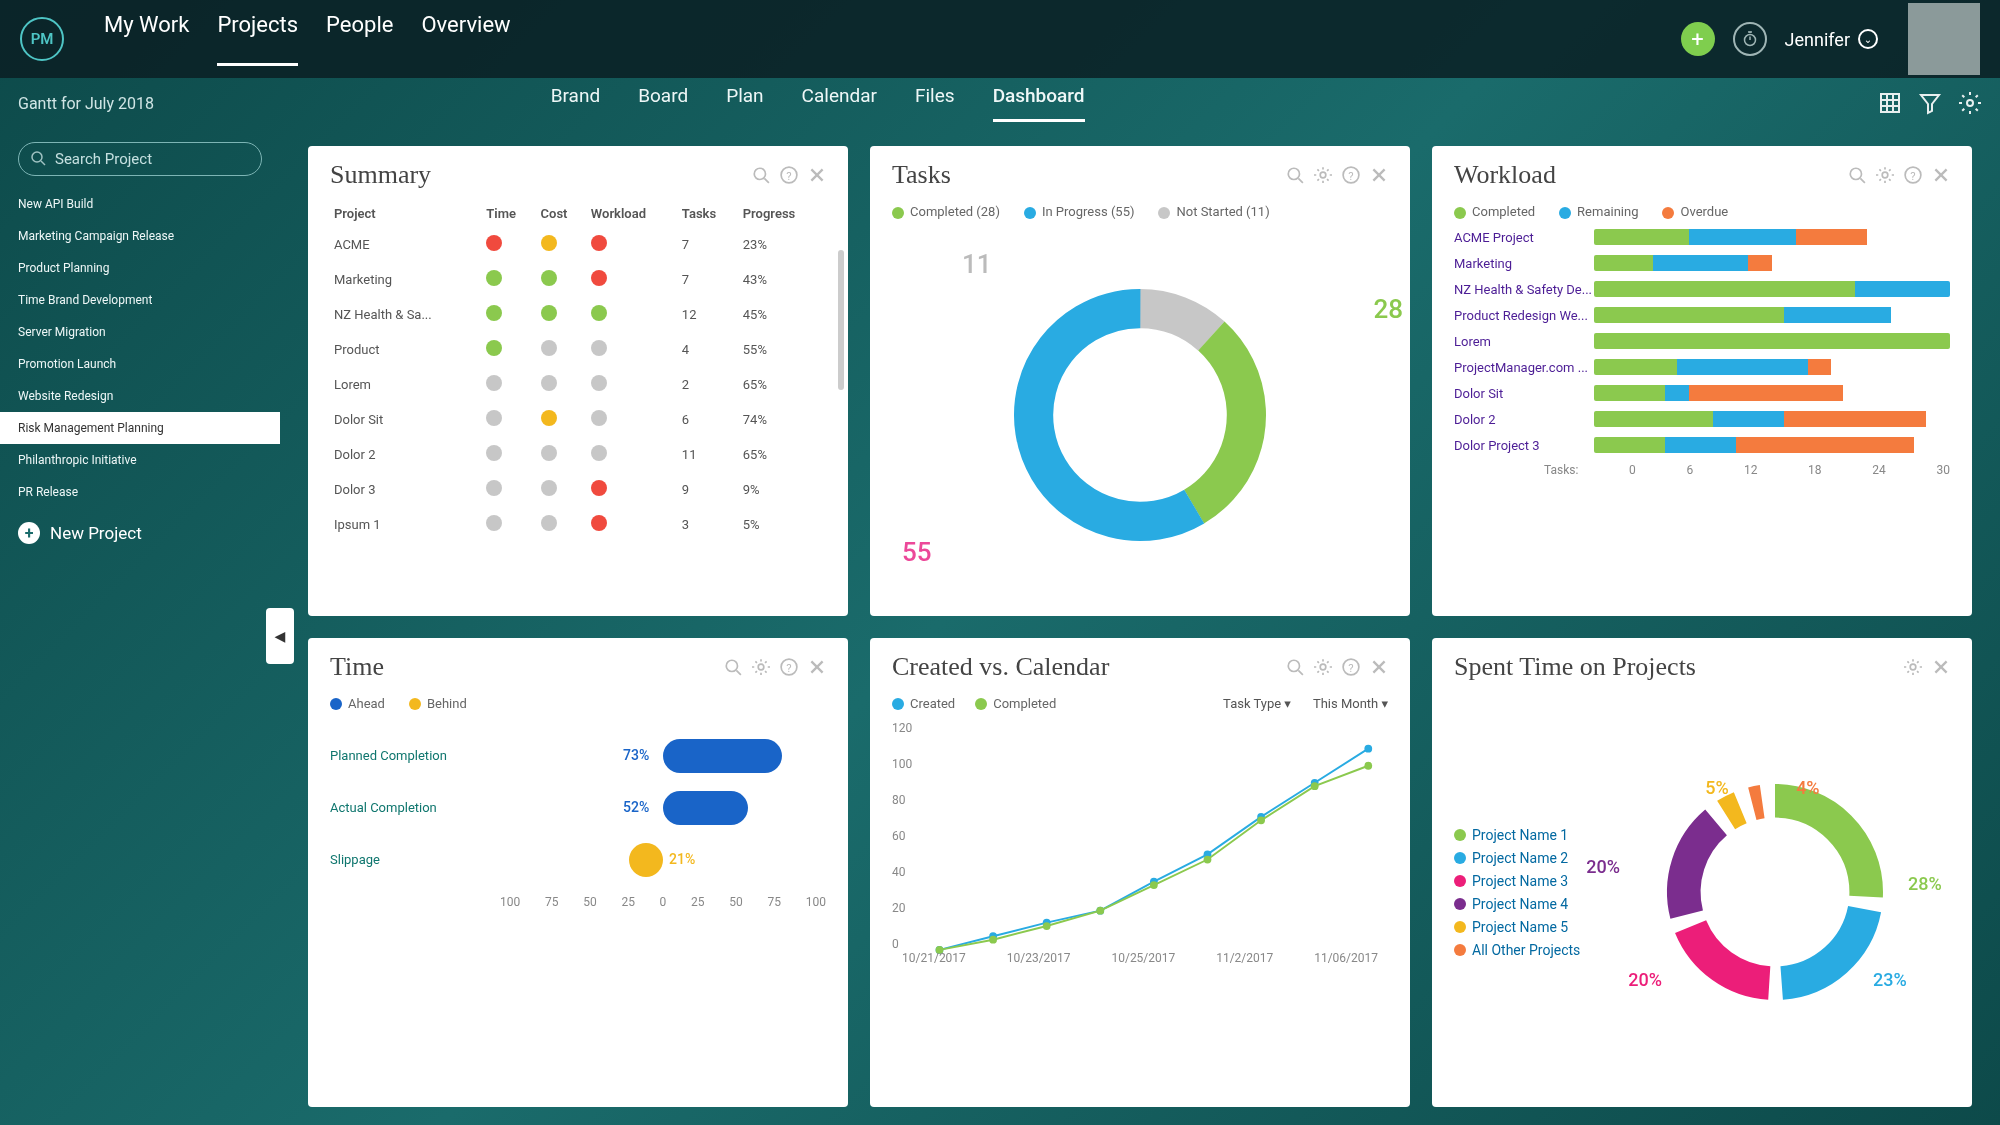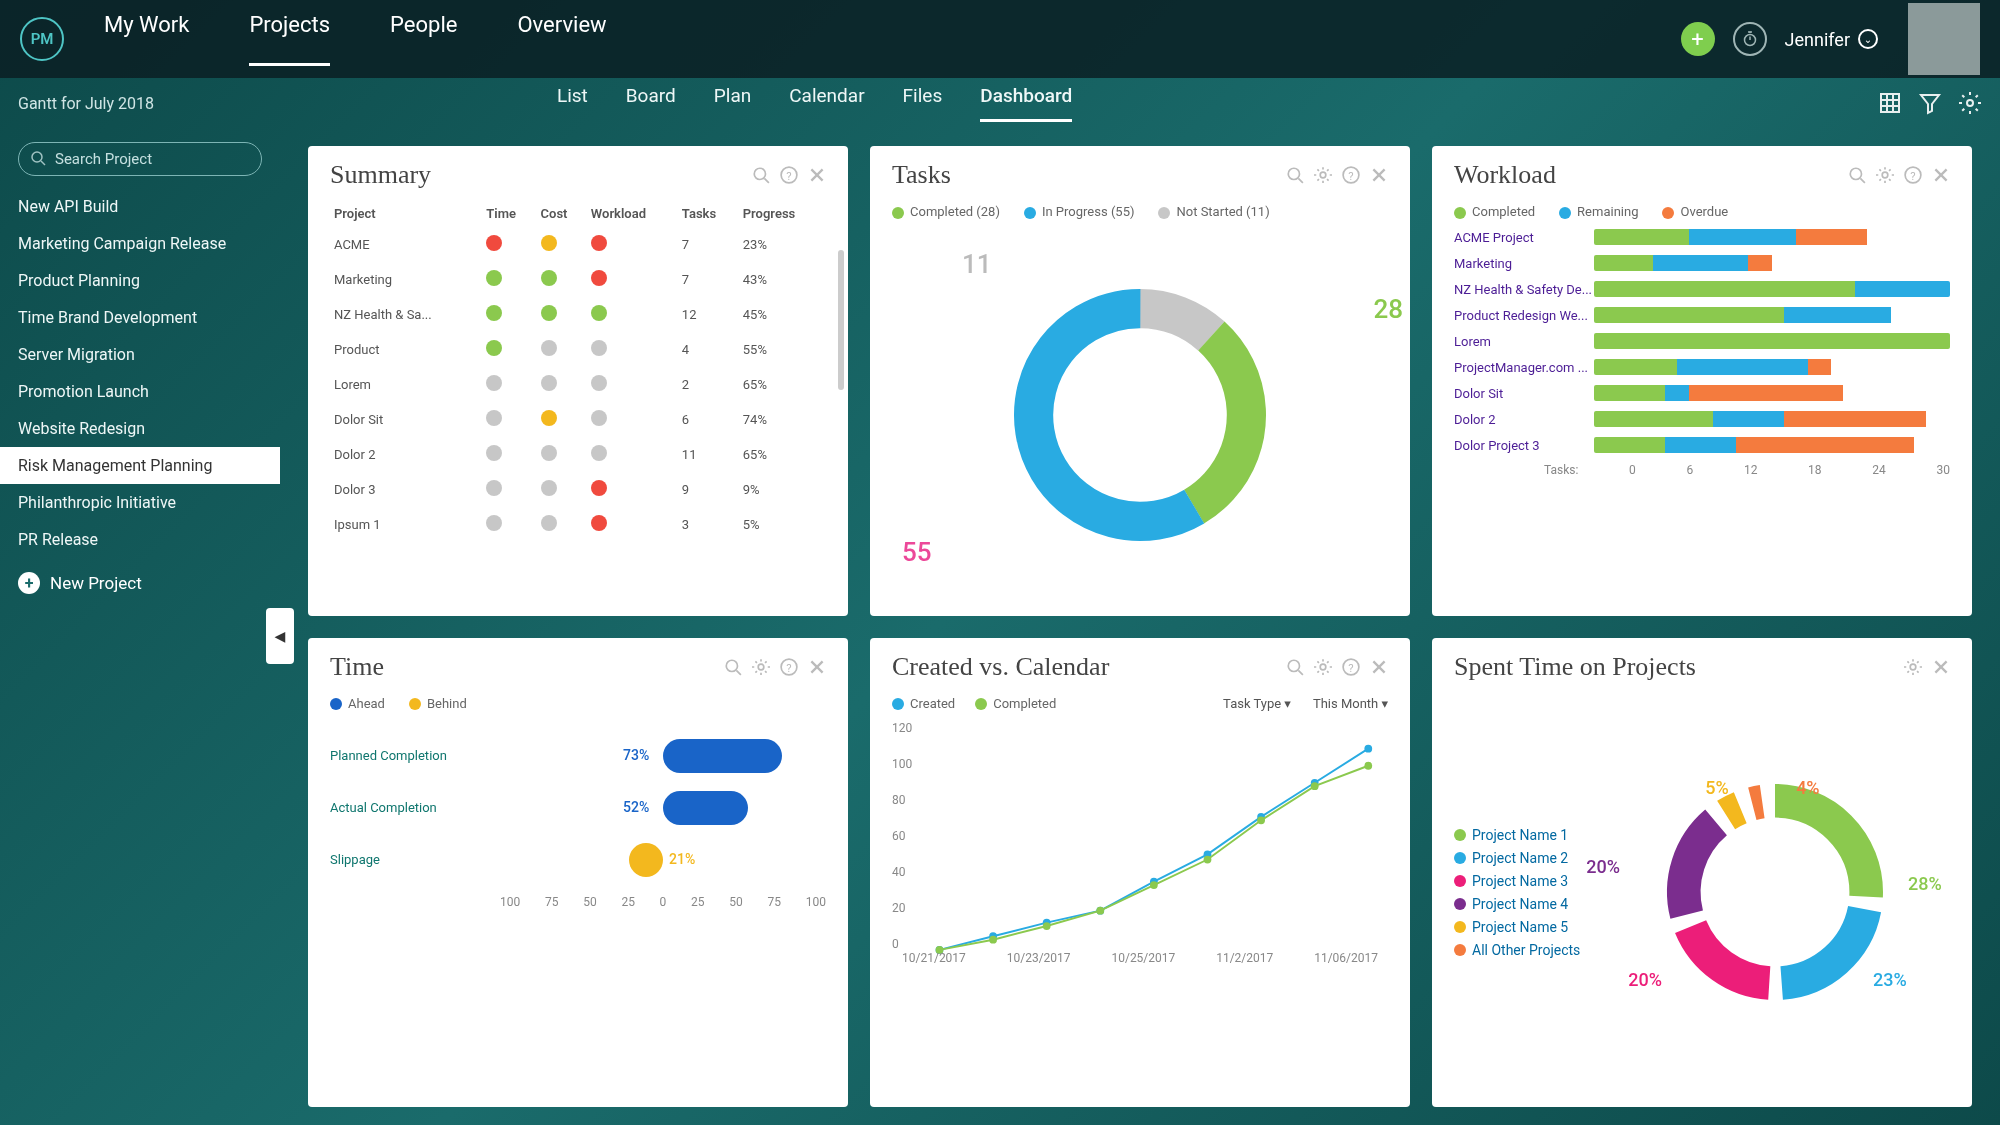--- a/index.html
+++ b/index.html
@@ -1,19 +1,19 @@
 <!DOCTYPE html>
 <html><head>
 <meta charset="utf-8">
 <style>
 *{margin:0;padding:0;box-sizing:border-box;font-family:-apple-system,BlinkMacSystemFont,"Segoe UI",Roboto,sans-serif}
 body{background:linear-gradient(135deg,#0d4a4a 0%,#1a6b6b 50%,#0d4a4a 100%);width:2000px;height:1125px;overflow:hidden;color:#fff}
 .header{height:78px;background:rgba(10,30,35,0.85);display:flex;align-items:center;padding:0 20px}
 .logo{width:44px;height:44px;border:2px solid #4ec5c5;border-radius:50%;display:flex;align-items:center;justify-content:center;font-weight:600;color:#4ec5c5;font-size:15px;margin-right:40px}
-.main-nav{display:flex;gap:60px;flex:1}
+.main-nav{display:flex;gap:28px;flex:1}
 .main-nav a{color:#fff;text-decoration:none;font-size:22px;font-weight:400;padding-bottom:26px;cursor:pointer}
 .main-nav a.active{border-bottom:3px solid #fff}
 .header-right{display:flex;align-items:center;gap:18px}
 .add-btn{width:34px;height:34px;background:#7fce4e;border-radius:50%;display:flex;align-items:center;justify-content:center;font-size:22px;color:#fff;cursor:pointer}
 .timer-btn{width:34px;height:34px;border:2px solid #9fb5b5;border-radius:50%;display:flex;align-items:center;justify-content:center;cursor:pointer}
 .user{display:flex;align-items:center;gap:8px;font-size:18px;cursor:pointer}
 .chev{width:20px;height:20px;border:2px solid #fff;border-radius:50%;display:flex;align-items:center;justify-content:center;font-size:10px}
 .avatar{width:72px;height:72px;background:#8b9a9a;margin-left:12px}
 .subheader{height:50px;display:flex;align-items:center;padding:0 18px}
 .breadcrumb{font-size:16px;color:#d0e5e5;flex-shrink:0}
@@ -23,21 +23,21 @@
 .toolbar-icons{display:flex;gap:16px;margin-left:auto}
 .ticon{width:24px;height:24px;cursor:pointer;opacity:0.9}
 .body{display:flex;height:calc(1125px - 128px)}
 .sidebar{width:280px;padding:14px 0;position:relative}
 .search-wrap{padding:0 18px 12px}
 .search{width:100%;height:34px;background:transparent;border:1.5px solid #7db5b5;border-radius:17px;padding:0 14px 0 36px;color:#fff;font-size:15px}
 .search::placeholder{color:#c5e0e0}
 .search-wrap{position:relative}
 .search-icon{position:absolute;left:30px;top:8px;width:16px;height:16px;opacity:0.8}
 .proj-list{list-style:none}
-.proj-list li{padding:9px 18px;font-size:16px;color:#eef7f7;cursor:pointer}
+.proj-list li{padding:9px 18px;font-size:12px;color:#eef7f7;cursor:pointer}
 .proj-list li.sel{background:#fff;color:#333}
 .new-proj{display:flex;align-items:center;gap:10px;padding:14px 18px;font-size:17px;cursor:pointer}
 .plus-circle{width:22px;height:22px;background:#fff;border-radius:50%;color:#1a6b6b;display:flex;align-items:center;justify-content:center;font-size:16px;font-weight:bold}
 .collapse-handle{position:absolute;right:-14px;top:480px;width:28px;height:56px;background:#fff;border-radius:4px;display:flex;align-items:center;justify-content:center;color:#333;cursor:pointer;font-size:14px}
 .content{flex:1;padding:18px 28px;display:grid;grid-template-columns:repeat(3,1fr);grid-template-rows:1fr 1fr;gap:22px;overflow:hidden}
 .card{background:#fff;border-radius:4px;color:#333;display:flex;flex-direction:column;overflow:hidden;position:relative}
 .card-hd{display:flex;align-items:center;padding:14px 22px 10px;gap:10px}
 .card-title{font-family:Georgia,serif;font-size:26px;font-weight:400;color:#444;flex:1}
 .card-icons{display:flex;gap:10px;color:#bbb}
 .cicon{width:18px;height:18px;cursor:pointer}
@@ -102,21 +102,21 @@
       <span>Jennifer</span>
       <span class="chev">⌄</span>
     </div>
     <div class="avatar"></div>
   </div>
 </div>
 
 <div class="subheader">
   <div class="breadcrumb">Gantt for July 2018</div>
   <div class="view-tabs" id="view-tabs">
-      <a>List</a>
+      <a>Brand</a>
       <a>Board</a>
       <a>Plan</a>
       <a>Calendar</a>
       <a>Files</a>
       <a class="active">Dashboard</a>
     </div>
   <div class="toolbar-icons">
     <svg class="ticon" viewBox="0 0 24 24" fill="none" stroke="#fff" stroke-width="2">
         <rect x="3" y="3" width="18" height="18"></rect>
         <line x1="3" y1="9" x2="21" y2="9"></line>

